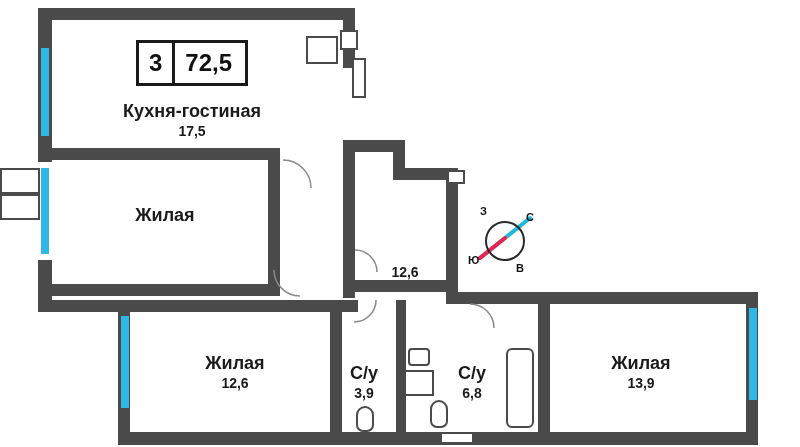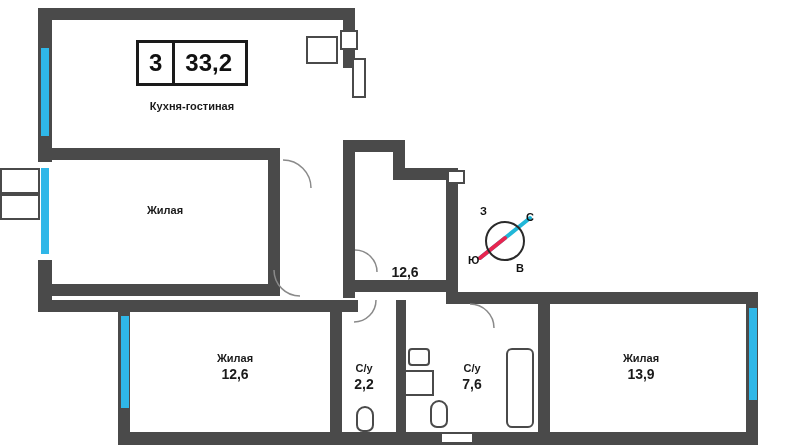--- a/index.html
+++ b/index.html
@@ -1,21 +1,21 @@
 <!DOCTYPE html>
 <html><head>
 <meta charset="utf-8">
 <style>
   html,body{margin:0;padding:0;background:#ffffff;}
   body{width:800px;height:447px;font-family:"Liberation Sans",sans-serif;overflow:hidden;}
   #plan{position:relative;width:800px;height:447px;background:#ffffff;}
   .wall{position:absolute;background:#4a4a4a;}
   .win{position:absolute;background:#2fb7e8;}
   .room-label{position:absolute;text-align:center;color:#1a1a1a;font-weight:bold;line-height:1.25;}
-  .room-label .nm{display:block;font-size:11px;}
+  .room-label .nm{display:block;font-size:18px;}
   .room-label .ar{display:block;font-size:14px;}
   .badge{position:absolute;border:3px solid #1a1a1a;background:#ffffff;display:flex;align-items:center;box-sizing:border-box;}
   .badge .rooms{font-size:24px;font-weight:bold;padding:0 10px;color:#111;}
   .badge .sep{width:3px;align-self:stretch;background:#1a1a1a;}
   .badge .area{font-size:24px;font-weight:bold;padding:0 10px;color:#111;}
   .marker{position:absolute;width:42px;height:44px;}
   .marker .body{position:absolute;left:0;top:0;width:42px;height:30px;background:#a4d523;border-radius:3px;}
   .marker .tip{position:absolute;left:8px;top:28px;width:0;height:0;border-left:13px solid transparent;border-right:13px solid transparent;border-top:14px solid #a4d523;}
   .marker .num{position:absolute;left:0;top:0;width:42px;height:30px;line-height:30px;text-align:center;font-size:15px;font-weight:bold;color:#1a1a1a;}
   .compass{position:absolute;width:74px;height:74px;}
@@ -92,57 +92,58 @@
     <path d="M470 304 A24 24 0 0 1 494 328" fill="none" stroke="#8a8a8a" stroke-width="1.5"></path>
     <path d="M355 250 A22 22 0 0 1 377 272" fill="none" stroke="#8a8a8a" stroke-width="1.5"></path>
 
     <line x1="480" y1="258" x2="530" y2="218" stroke="#21b7d8" stroke-width="4" stroke-linecap="round"></line>
     <line x1="480" y1="258" x2="505" y2="238" stroke="#e8254f" stroke-width="4" stroke-linecap="round"></line>
   </svg>
 
   <div class="badge" style="left:136px;top:40px;width:112px;height:46px;">
     <span class="rooms">3</span>
     <span class="sep"></span>
-    <span class="area">33,2</span>
+    <span class="area">72,5</span>
   </div>
 
 
   <div class="compass" style="left:468px;top:204px;">
     <div class="ring"></div>
     <span class="lbl" style="left:12px;top:1px;">З</span>
     <span class="lbl" style="left:58px;top:7px;">С</span>
     <span class="lbl" style="left:0px;top:50px;">Ю</span>
     <span class="lbl" style="left:48px;top:58px;">В</span>
   </div>
 
   <div class="room-label" style="left:92px;top:100px;width:200px;">
     <span class="nm">Кухня-гостиная</span>
+    <span class="ar">17,5</span>
   </div>
 
   <div class="room-label" style="left:90px;top:204px;width:150px;">
     <span class="nm">Жилая</span>
   </div>
 
   <div class="room-label" style="left:160px;top:352px;width:150px;">
     <span class="nm">Жилая</span>
     <span class="ar">12,6</span>
   </div>
 
   <div class="room-label" style="left:566px;top:352px;width:150px;">
     <span class="nm">Жилая</span>
     <span class="ar">13,9</span>
   </div>
 
   <div class="room-label" style="left:335px;top:362px;width:58px;">
     <span class="nm">С/у</span>
-    <span class="ar">2,2</span>
+    <span class="ar">3,9</span>
   </div>
 
   <div class="room-label" style="left:443px;top:362px;width:58px;">
     <span class="nm">С/у</span>
-    <span class="ar">7,6</span>
+    <span class="ar">6,8</span>
   </div>
 
   <div class="room-label" style="left:360px;top:264px;width:90px;">
     <span class="ar">12,6</span>
   </div>
 
 </div>
 
 </body></html>

